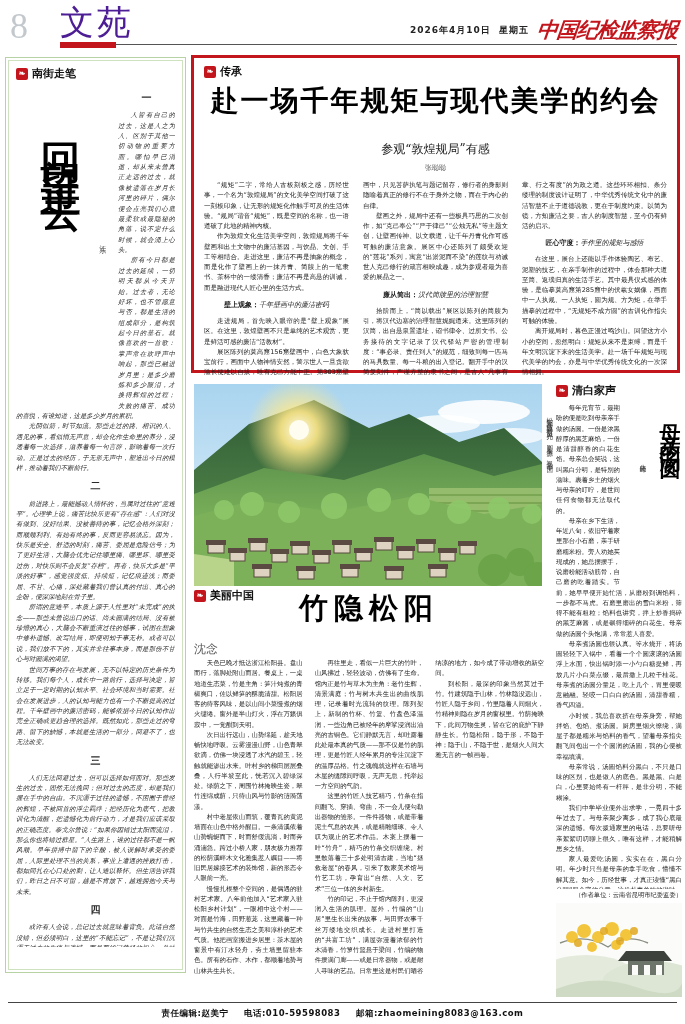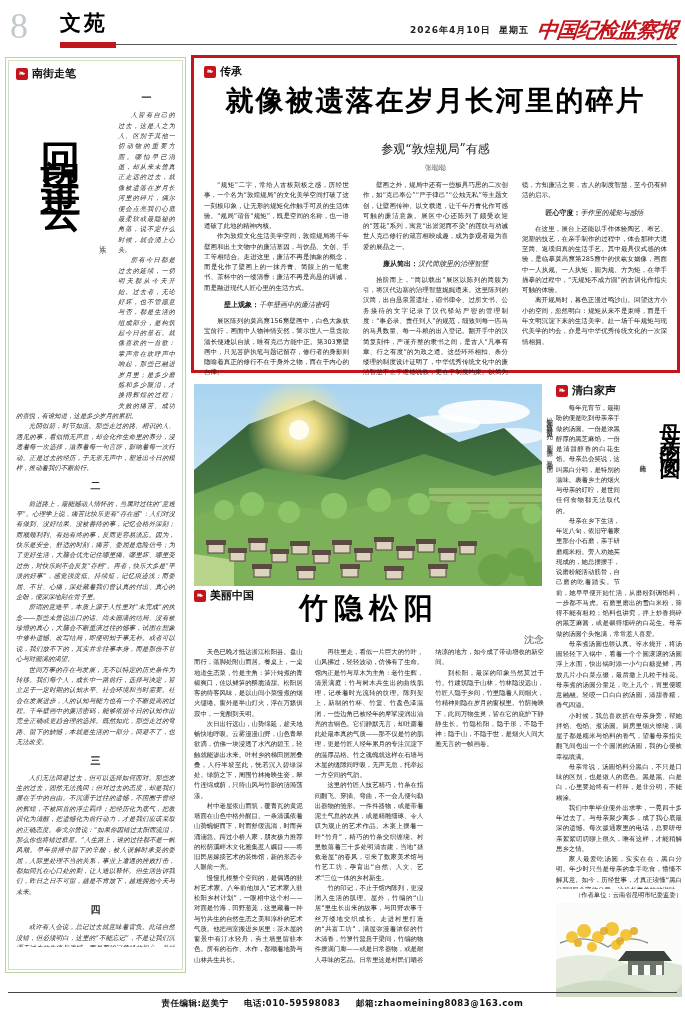--- a/index.html
+++ b/index.html
@@ -6,22 +6,22 @@
   html,body { background:#e8e8e8; }
   .page {
     position:relative; width:685px; height:1024px; margin:0 auto;
     background:#fff; overflow:hidden;
     font-family:"DejaVu Sans", sans-serif; color:#1a1a1a;
   }
   
   .hdr { position:absolute; top:6px; left:8px; right:8px; height:44px; }
   .hdr .pagenum { position:absolute; left:2px; top:0; font-size:36px; line-height:40px;
      color:#c3c8cc; font-family:"Liberation Serif",serif; }
-  .hdr .secname { position:absolute; left:52px; top:2px; font-size:21px; line-height:30px;
-     font-weight:bold; letter-spacing:3px; font-family:"Liberation Serif","DejaVu Serif",serif; color:#000000; }
+  .hdr .secname { position:absolute; left:52px; top:2px; font-size:34px; line-height:30px;
+     font-weight:normal; letter-spacing:3px; font-family:"Liberation Serif","DejaVu Serif",serif; color:#4c1d95; }
   .hdr-rule { position:absolute; left:52px; right:0; top:38px; border-top:1.5px solid #555; }
   .hdr-redbar { position:absolute; left:52px; top:36px; width:56px; height:6px; background:#c3151c; }
   .hdr-right { position:absolute; right:0; top:10px; display:flex; align-items:center; gap:8px; }
   .hdr-date { font-size:9px; font-weight:bold; color:#222; letter-spacing:1px; }
   .masthead { font-size:21px; font-weight:900; color:#c3151c;
      font-family:"Liberation Serif","DejaVu Serif",serif; font-style:italic;
      transform:skewX(-6deg); letter-spacing:-1px; }
   
   .seclabel { display:flex; align-items:center; gap:4px; font-size:11px; font-weight:bold;
      color:#111; font-family:"Liberation Serif",serif; }
@@ -61,40 +61,40 @@
   
   .photo { position:absolute; left:194px; top:384px; width:348px; height:202px; overflow:hidden; }
   .photo svg { display:block; }
   .photo-caption { position:absolute; left:544px; top:412px; height:170px;
      writing-mode:vertical-rl; text-orientation:upright; font-size:6.5px; color:#333;
      letter-spacing:2px; line-height:1.5; }
   
   .meili { position:absolute; left:194px; top:588px; width:350px; height:412px; }
   .ml-title { text-align:center; font-size:29px; font-weight:900; letter-spacing:6px;
      font-family:"Liberation Serif","DejaVu Serif",serif; margin-top:-14px; color:#000; }
-  .ml-author { text-align:right; font-size:10px; color:#555; margin-top:4px; }
+  .ml-author { text-align:left; font-size:12px; color:#555; margin-top:12px; }
   .ml-body { height:336px; overflow:hidden;
      column-count:3; column-gap:12px; column-fill:auto;
      font-size:6.4px; line-height:1.6; text-align:justify; color:#222; }
   .ml-body p { text-indent:2em; }
   
   .rightcol { position:absolute; left:556px; top:383px; width:126px; height:614px; }
   .rc-body { margin-top:5px; height:486px; overflow:hidden;
      font-size:6.4px; line-height:1.6; text-align:justify; color:#222; }
   .rc-body p { text-indent:2em; }
   .rc-titleblock { float:right; width:56px; height:176px; position:relative; margin:2px 0 4px 6px; }
   .rc-title { position:absolute; right:2px; top:2px; writing-mode:vertical-rl; text-orientation:upright;
      font-size:21px; line-height:1; letter-spacing:9px; font-weight:900; color:#000;
      font-family:"Liberation Serif","DejaVu Serif",serif; }
   .rc-author { position:absolute; right:34px; top:54px; writing-mode:vertical-rl; text-orientation:upright;
      font-size:6.5px; color:#444; letter-spacing:1px; }
   .rc-attrib { text-align:right; font-size:6.3px; color:#222; margin-top:2px; }
   .rc-art { margin-top:3px; }
   
-  .footer { position:absolute; left:8px; right:8px; bottom:0; height:32px; border-top:1.5px solid #444; }
+  .footer { position:absolute; left:8px; right:8px; bottom:0; height:22px; border-top:1.5px solid #444; }
   .footer-text { text-align:center; font-size:8.5px; font-weight:bold; color:#111; margin-top:5px;
      letter-spacing:.5px; }
   .footer-text span { margin:0 6px; }
 </style>
 </head>
 <body>
 
 <div class="page">
 
   <div class="hdr">
@@ -134,27 +134,28 @@
 
       </div>
     </div>
   </div>
 
   <div class="featured">
     <div class="seclabel">
       <span class="seal">❧</span>
       <span>传承</span>
     </div>
-    <div class="ft-title">就像被遗落在岁月长河里的碎片</div>
+    <div class="ft-title">赴一场千年规矩与现代美学的约会</div>
     <div class="ft-sub">参观“敦煌规局”有感</div>
     <div class="ft-author">张聪聪</div>
     <div class="ft-body">
       <p>“规矩”二字，常给人古板刻板之感，历经世事，一个名为“敦煌规局”的文化美学空间打破了这一刻板印象，让无形的规矩化作触手可及的生活体验。“规局”谐音“规矩”，既是空间的名称，也一语道破了此地的精神内核。</p>
       <p>作为敦煌文化生活美学空间，敦煌规局将千年壁画和出土文物中的廉洁基因，与饮品、文创、手工等相结合。走进这里，廉洁不再是抽象的概念，而是化作了壁画上的一抹丹青、简牍上的一笔隶书、茶杯中的一缕清香；廉洁不再是高悬的训诫，而是融进现代人匠心里的生活方式。</p>
       <div class="ft-h"><span class="hh">壁上观象：</span><span class="hr">千年壁画中的廉洁密码</span></div>
+      <p>走进规局，首先映入眼帘的是“壁上观象”展区。在这里，敦煌壁画不只是单纯的艺术观赏，更是鲜活可感的廉洁“活教材”。</p>
       <p>展区陈列的莫高窟156窟壁画中，白色大象驮宝前行，画面中人物神情安然，警示世人一旦贪欲滋长便难以自拔，唯有克己方能中正。第303窟壁画中，只见菩萨执笔与题记留存，修行者的身影则隐喻着真正的修行不在于身外之物，而在于内心的自律。</p>
       <p>壁画之外，规局中还有一些极具巧思的二次创作，如“克己奉公”“严于律己”“公烛无私”等主题文创，让壁画传神、以文载道，让千年丹青化作可感可触的廉洁意象。展区中心还陈列了颇受欢迎的“莲花”系列，寓意“出淤泥而不染”的莲纹与劝诫世人克己修行的箴言相映成趣，成为参观者最为喜爱的展品之一。</p>
       <div class="ft-h"><span class="hh">廉从简出：</span><span class="hr">汉代简牍里的治理智慧</span></div>
       <p>拾阶而上，“简以载出”展区以陈列的简牍为引，将汉代边塞的治理智慧娓娓道来。这里陈列的汉简，出自悬泉置遗址，诏书律令、过所文书、公务接待的文字记录了汉代驿站严密的管理制度：“事必录、责任到人”的规范，细致到每一匹马的马具数量、每一斗粮的出入登记。翻开手中的汉简复刻件，严谨齐整的隶书之间，是古人“凡事有章、行之有度”的为政之道。这些环环相扣、条分缕理的制度设计证明了，中华优秀传统文化中的廉洁智慧不止于道德说教，更在于制度约束。以简为镜，方知廉洁之要，古人的制度智慧，至今仍有鲜活的启示。</p>
       <div class="ft-h"><span class="hh">匠心守度：</span><span class="hr">手作里的规矩与感悟</span></div>
       <p>在这里，展台上还能以手作体验陶艺、布艺、泥塑的技艺，在亲手制作的过程中，体会那种大道至简、返璞归真的生活手艺。其中最具仪式感的体验，是临摹莫高窟第285窟中的伏羲女娲像，画面中一人执规、一人执矩，圆为规、方为矩，在举手描摹的过程中，“无规矩不成方圆”的古训化作指尖可触的体验。</p>
       <p>离开规局时，暮色正漫过鸣沙山。回望这方小小的空间，忽然明白：规矩从来不是束缚，而是千年文明沉淀下来的生活美学。赴一场千年规矩与现代美学的约会，亦是与中华优秀传统文化的一次深情相拥。</p>
     </div>
   </div>
 

